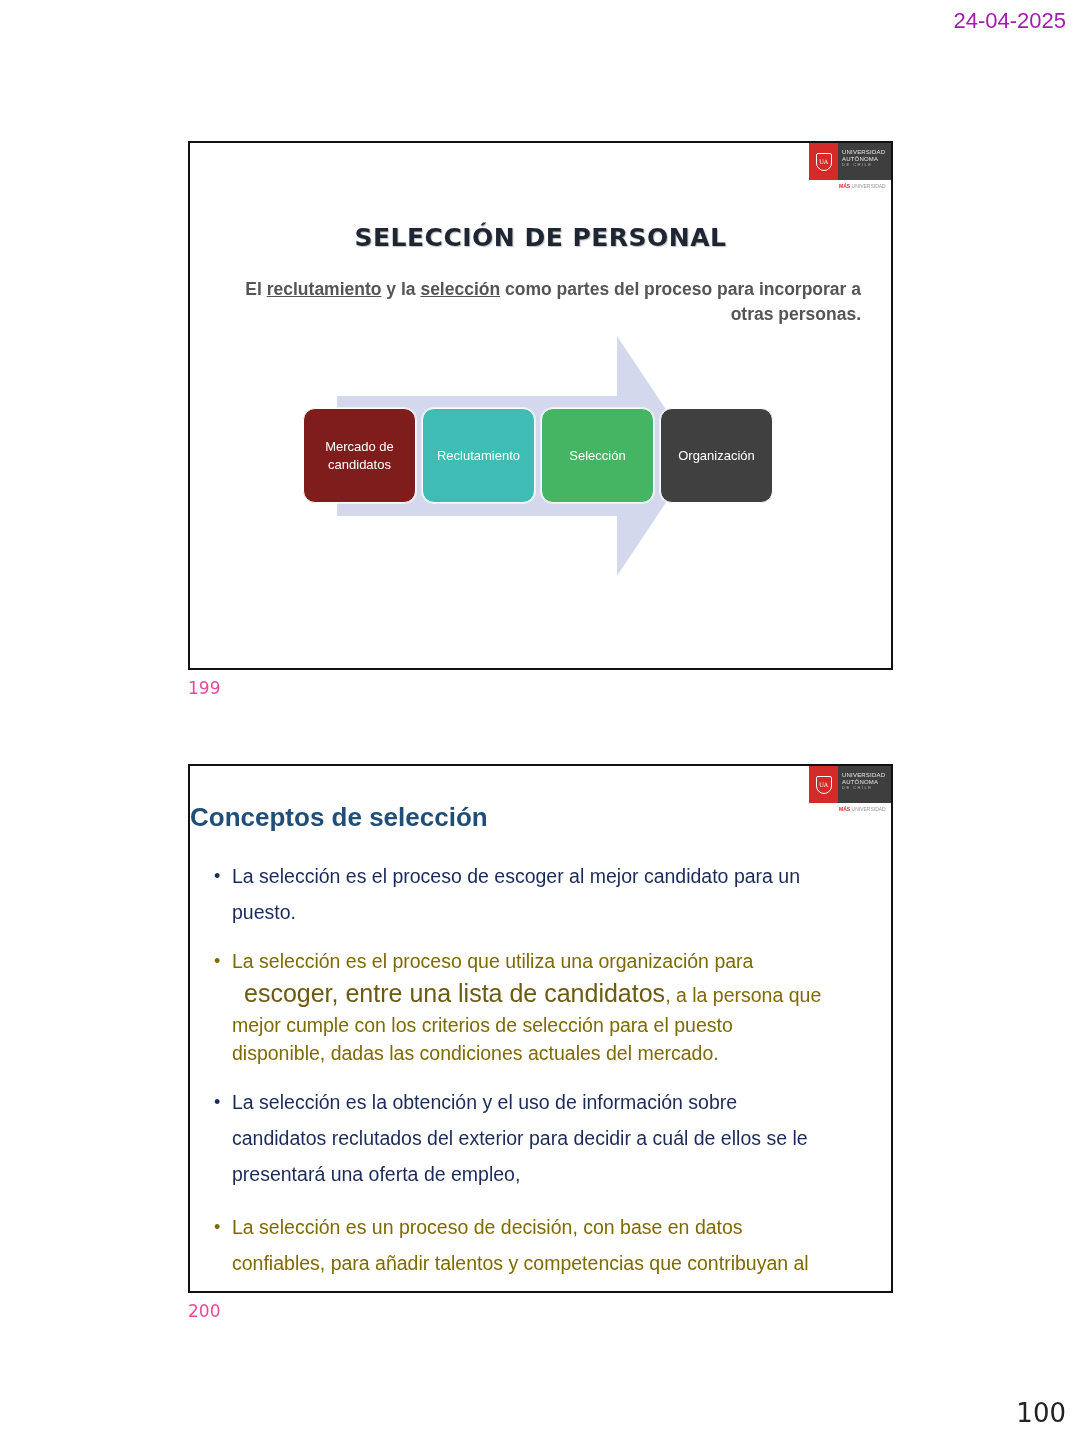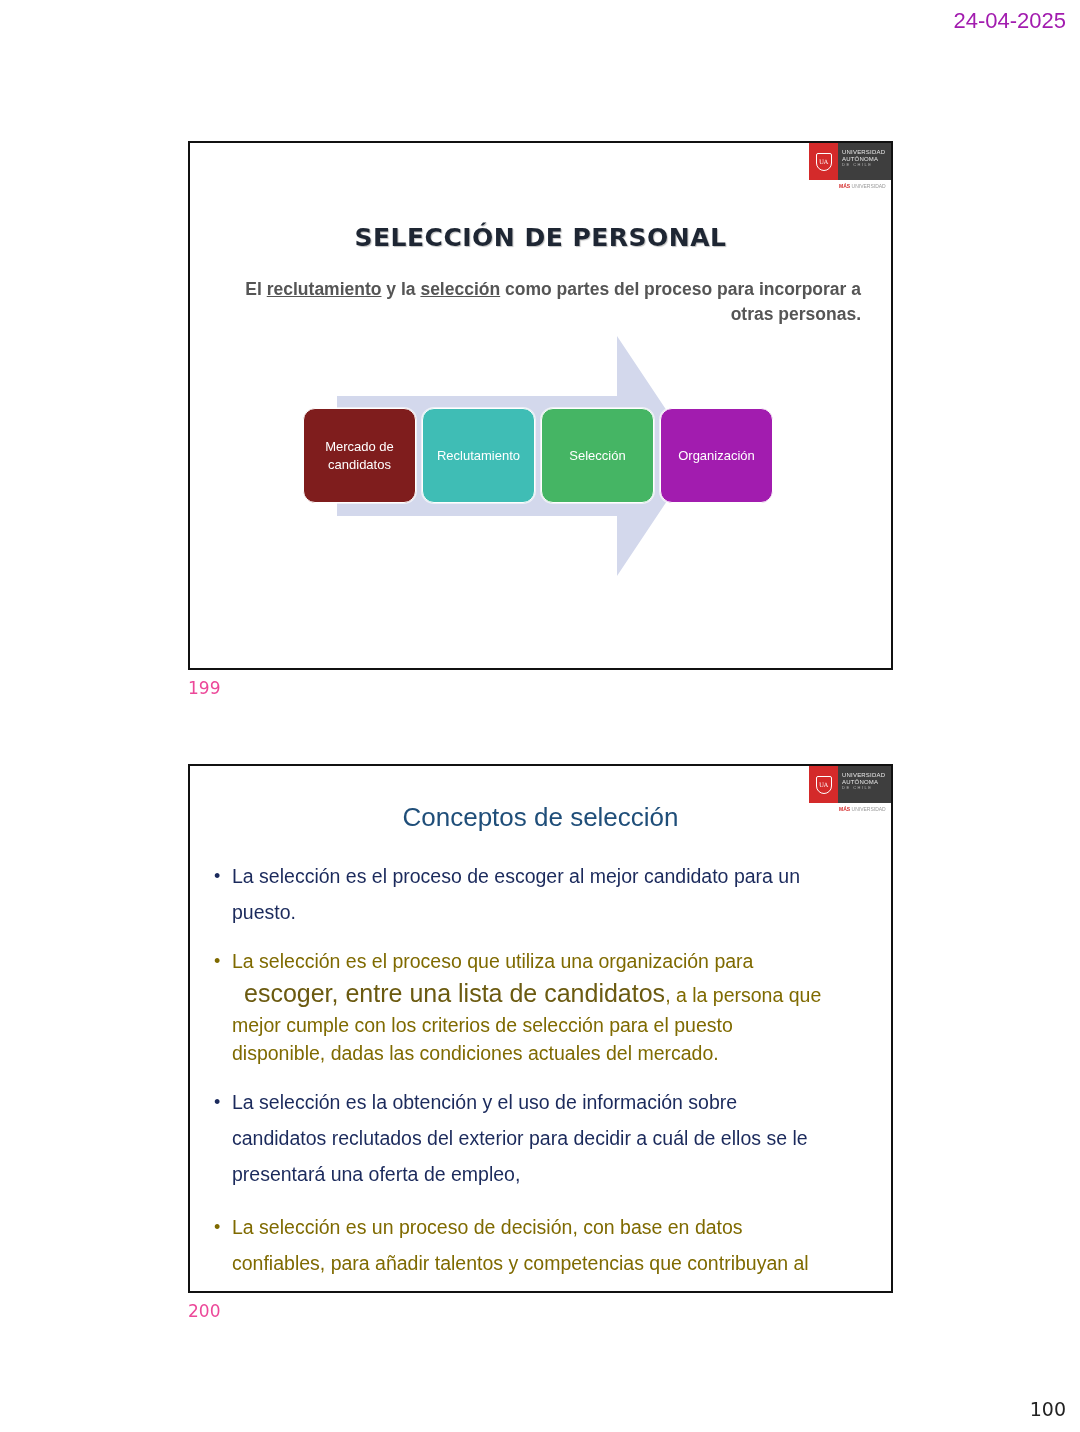--- a/index.html
+++ b/index.html
@@ -5,21 +5,21 @@
   html, body { margin: 0; padding: 0; }
   body {
     width: 1080px; height: 1432px; position: relative; background: #ffffff;
     font-family: "Liberation Sans", "DejaVu Sans", sans-serif; overflow: hidden;
   }
   .header-date {
     position: absolute; right: 14px; top: 8px; font-size: 22px; color: #a21caf;
     font-family: Liberation Sans, sans-serif;
   }
   .footer-page {
-    position: absolute; right: 14px; top: 1398px; font-size: 19px; color: #222;
+    position: absolute; right: 14px; top: 1398px; font-size: 26px; color: #222;
     font-family: "DejaVu Sans", sans-serif;
   }
   .slide {
     position: absolute; left: 188px; width: 701px; height: 525px;
     border: 2px solid #111; background: #fff; box-sizing: content-box; overflow: hidden;
   }
   .slide1 { top: 141px; }
   .slide2 { top: 764px; }
   .slide-num {
     position: absolute; left: 188px; font-size: 17px; color: #ec4899;
@@ -71,22 +71,22 @@
   }
   .step {
     width: 113px; height: 95px; border-radius: 12px; border: 1.5px solid #ffffff;
     display: flex; align-items: center; justify-content: center; text-align: center;
     color: #fff; font-size: 13px; line-height: 18px; box-sizing: border-box;
     box-shadow: 0 0 0 1px rgba(255,255,255,0.6);
   }
 
   
   .s2-title {
-    position: absolute; left: 0; right: 0; top: 36px; text-align: center;
-    font-size: 26px; font-weight: normal; color: #1f4e79;
+    position: absolute; left: 0; right: 0; top: 36px; 
+    font-size: 26px; font-weight: bold; color: #1f4e79;
   }
   .bullets { position: absolute; left: 24px; top: 92px; width: 610px; }
   .bullet {
     position: relative; padding-left: 18px; font-size: 19.5px; line-height: 36px;
     margin-bottom: 17px;
   }
   .bullet::before {
     content: "•"; position: absolute; left: 0; top: 0; font-size: 18px;
   }
   .b-blue { color: #1b2a5c; }
@@ -117,21 +117,21 @@
   </div>
 
   <svg class="arrow" viewBox="0 0 360 240">
     <polygon points="0,60 280,60 280,0 360,120 280,240 280,180 0,180" fill="#d3d8ec"></polygon>
   </svg>
 
   <div class="steps">
     <div class="step" style="background:#7f1d1d">Mercado de candidatos</div>
     <div class="step" style="background:#3fbdb5">Reclutamiento</div>
     <div class="step" style="background:#45b564">Selección</div>
-    <div class="step" style="background:#a21caf">Organización</div>
+    <div class="step" style="background:#404040">Organización</div>
   </div>
 </div>
 <div class="slide-num sn1">199</div>
 
 <div class="slide slide2">
   <div class="logo">
     <div class="logo-red">
         <div class="logo-shield">UA</div>
       </div>
     <div class="logo-dark">

